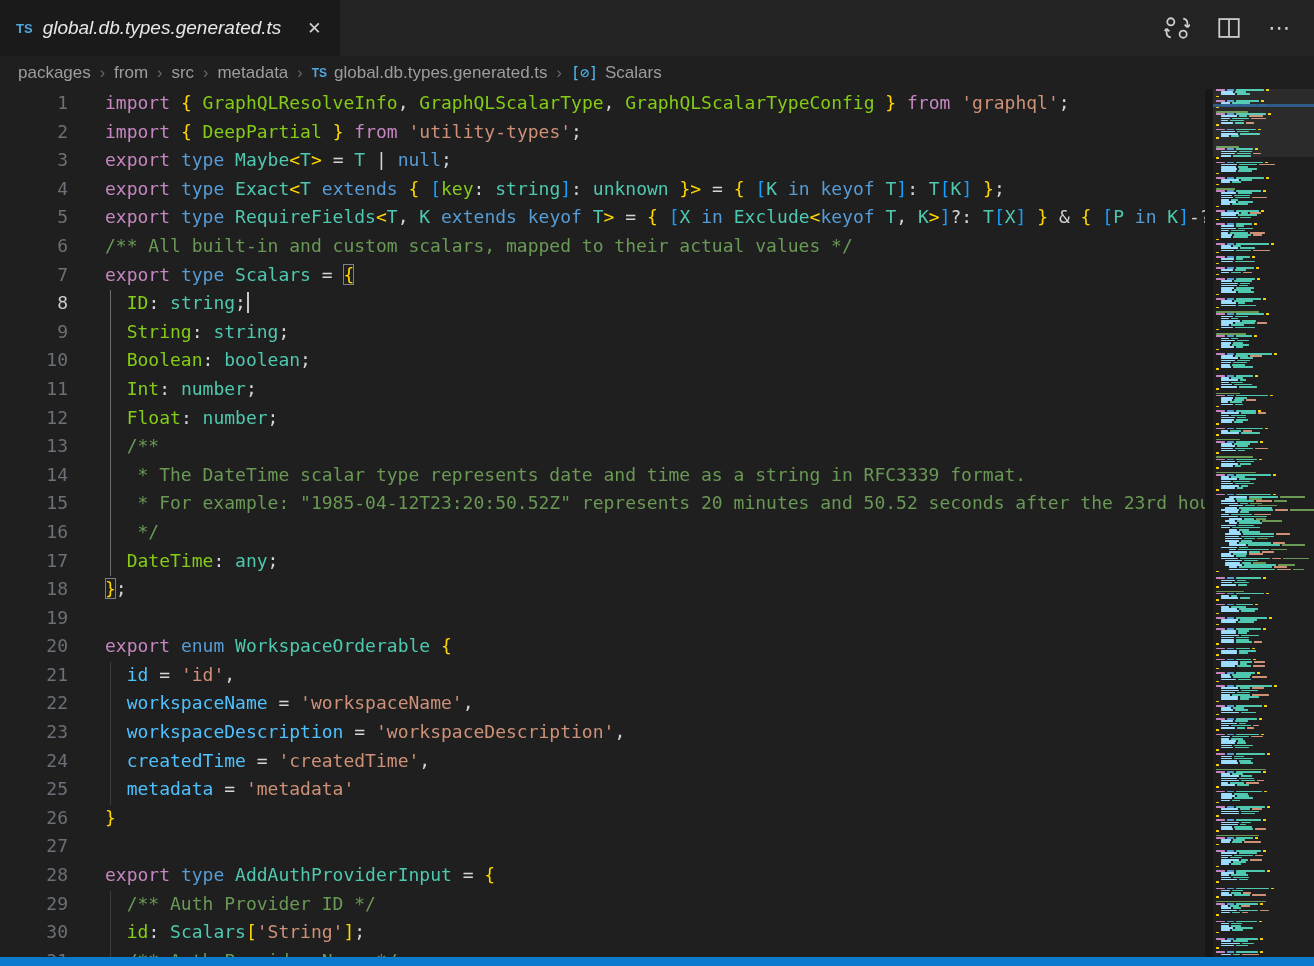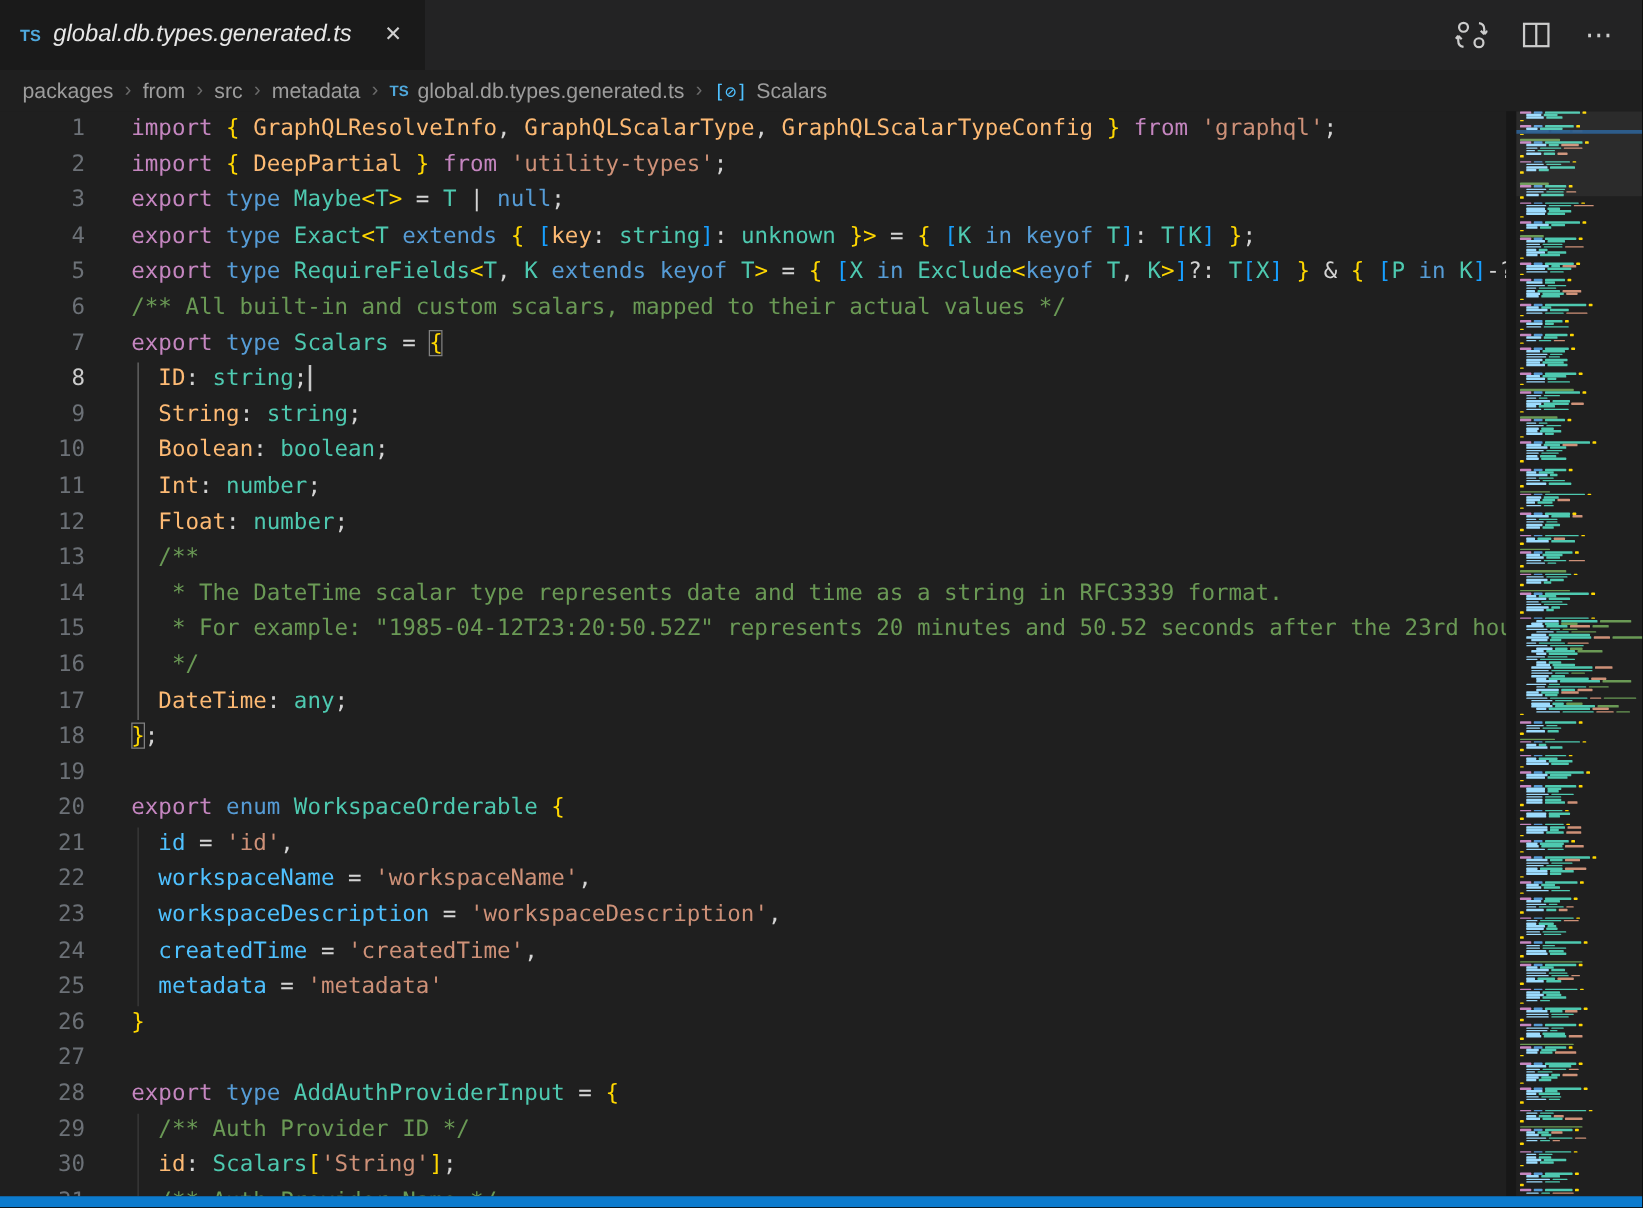--- a/index.html
+++ b/index.html
@@ -27,21 +27,21 @@
   
   .editor { position:absolute; top:89px; left:0; width:1205px; bottom:9px; overflow:hidden; background:#1f1f1f;
     font-family:"DejaVu Sans Mono","Liberation Mono",monospace; font-size:18px; line-height:28.6px; white-space:pre; }
   .line { display:flex; height:28.6px; }
   .ln { width:68px; text-align:right; color:#6c7177; flex:none; user-select:none; }
   .ln.active { color:#cccccc; }
   .code { padding-left:37px; flex:none; }
   .tok-k { color:#C586C0; }
   .tok-t { color:#569CD6; }
   .tok-y { color:#4EC9B0; }
-  .tok-p { color:#fdba74; }
+  .tok-p { color:#84cc16; }
   .tok-e { color:#4FC1FF; }
   .tok-s { color:#CE9178; }
   .tok-c { color:#6A9955; }
   .tok-g { color:#FFD700; }
   .tok-b { color:#179FFF; }
   .tok-o { color:#D4D4D4; }
   .brk-box { outline:1px solid #818181; outline-offset:-1px; }
   .cursor { display:inline-block; width:2px; height:21px; background:#c8c8c8; vertical-align:text-bottom; margin-left:1px; }
   .guide { position:absolute; width:1px; background:#3c3c3c; }
   .guide.active { background:#6e6e6e; }

